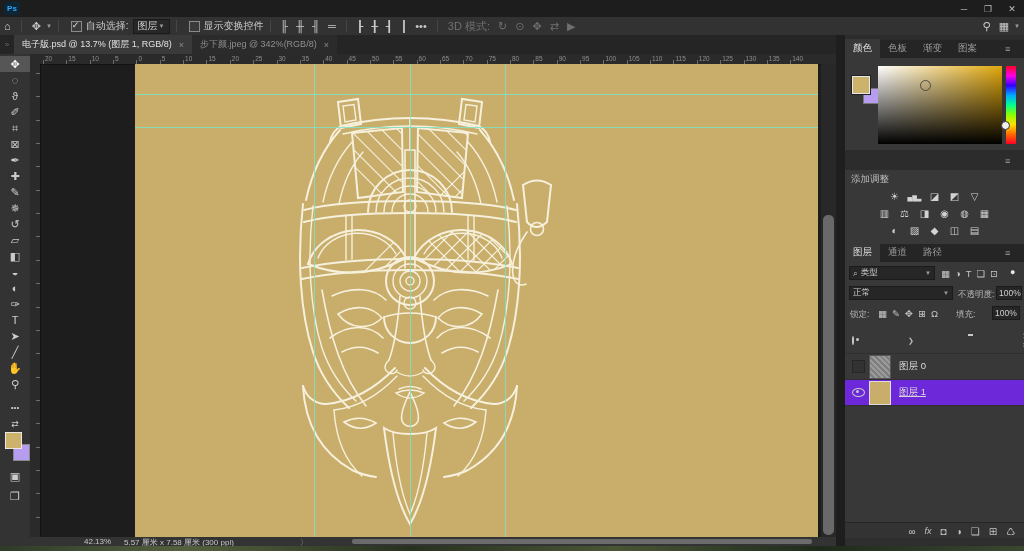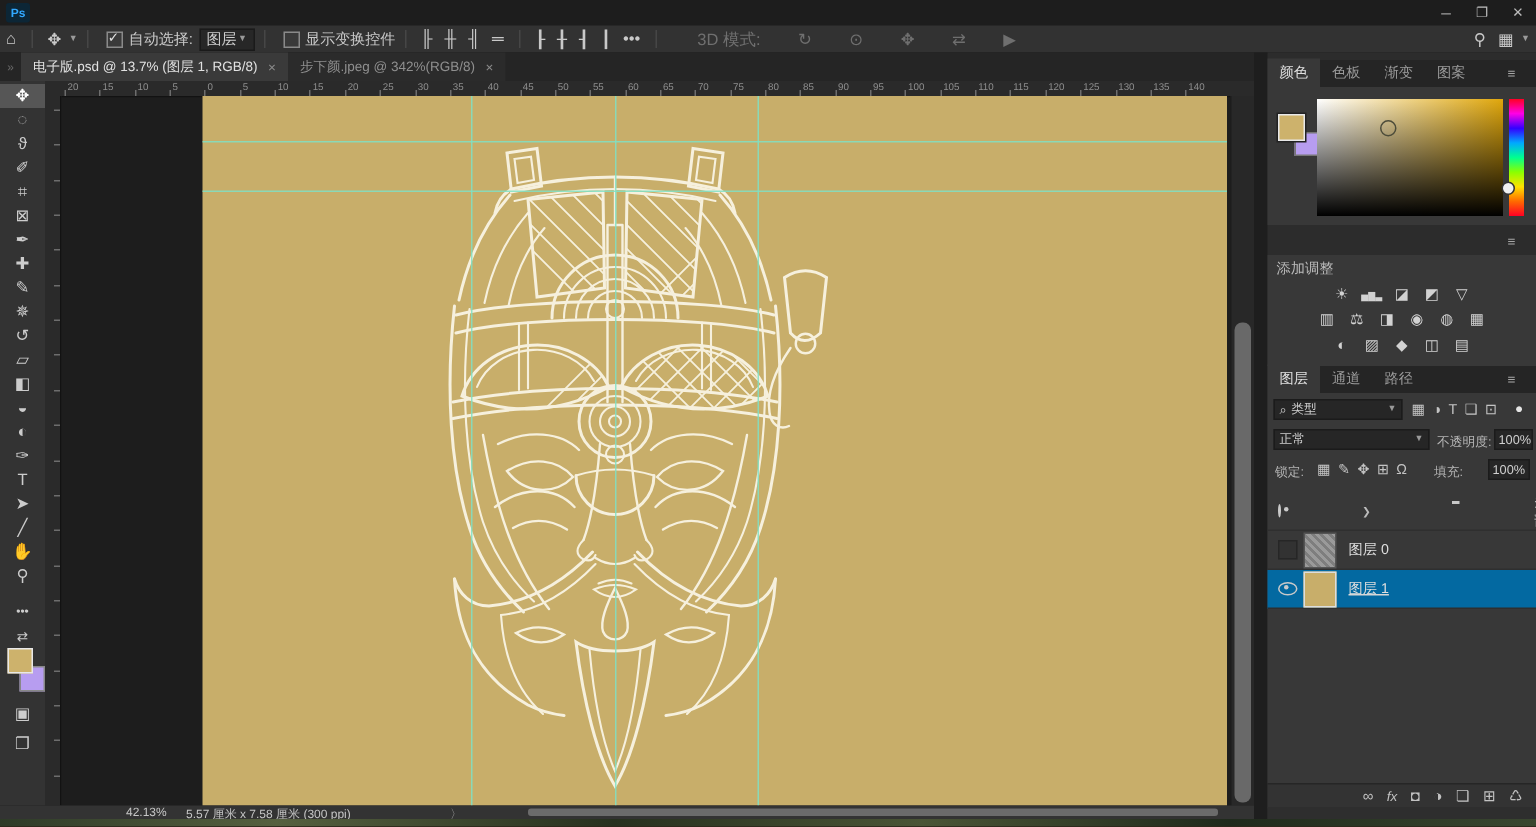--- a/index.html
+++ b/index.html
@@ -13,21 +13,21 @@
            font-size:8px;font-weight:bold;text-align:center;line-height:13px;border-radius:2px;}
   #menus{left:24px;top:0;height:17px;display:flex;align-items:center;}
   #menus span{font-size:10.5px;color:#cfcfcf;padding:0 7px;white-space:nowrap;}
   #win-controls{right:0;top:0;height:17px;display:flex;align-items:center;}
   #win-controls span{width:24px;text-align:center;font-size:9px;color:#bdbdbd;}
   
   #optionsbar{left:0;top:17px;width:1024px;height:18px;background:#323232;border-bottom:1px solid #161616;
               display:flex;align-items:center;font-size:10px;}
   .ob-sep{width:1px;height:12px;background:#464646;margin:0 6px;}
   .ob-icn{color:#c9c9c9;font-size:11px;padding:0 4px;}
-  .ob-icn.dim{color:#6f6f6f;margin-left:17px;}
+  .ob-icn.dim{color:#6f6f6f;}
   .caret{font-size:6px;color:#9a9a9a;margin-left:1px;}
   .cb{display:inline-block;width:9px;height:9px;border:1px solid #8a8a8a;background:#3a3a3a;
       margin:0 4px 0 6px;position:relative;}
   .cb.checked::after{content:"✓";position:absolute;left:0;top:-2px;font-size:9px;color:#e0e0e0;}
   .ob-dd{display:inline-flex;align-items:center;background:#272727;border:1px solid #1a1a1a;
          height:13px;padding:0 4px;margin-left:4px;color:#cfcfcf;}
   #ob-right{position:absolute;right:4px;top:0;height:18px;display:flex;align-items:center;}
   
   #tabbar{left:0;top:35px;width:836px;height:19px;background:#252525;display:flex;align-items:flex-end;}
   #tab-chip{width:14px;height:19px;color:#6a6a6a;font-size:8px;text-align:center;line-height:19px;}
@@ -76,21 +76,21 @@
   
   .adj-row{position:absolute;left:845px;width:179px;text-align:center;}
   .adj-row span{display:inline-block;width:16px;font-size:10px;color:#d2d2d2;margin:0 2px;}
   
   .lp-box{position:absolute;background:#262626;border:1px solid #1b1b1b;display:flex;align-items:center;
           font-size:8.5px;color:#cfcfcf;padding:0 3px;height:14px;box-sizing:border-box;}
   .lp-label{position:absolute;font-size:8.5px;color:#b5b5b5;}
   .lp-icons{position:absolute;display:flex;}
   .lp-icons span{font-size:9.5px;color:#c3c3c3;margin-right:5px;}
   .layer-row{position:absolute;left:845px;width:179px;display:flex;align-items:center;border-bottom:1px solid #2f2f2f;}
-  .layer-row.selected{background:#0369a1;text-decoration:underline;}
+  .layer-row.selected{background:#6d28d9;text-decoration:underline;}
   .eye{display:inline-block;width:11px;height:7px;border:1px solid #c9c9c9;border-radius:50%;position:relative;margin:0 4px 0 7px;}
   .eye::after{content:"";position:absolute;left:3px;top:1px;width:3px;height:3px;border-radius:50%;background:#c9c9c9;}
   .eye-empty{display:inline-block;width:11px;height:11px;background:#323232;border:1px solid #262626;margin:0 4px 0 7px;}
   .lthumb{display:inline-block;width:20px;height:22px;margin-right:8px;}
   .folder{display:inline-block;width:13px;height:9px;background:#c8c8c8;position:relative;margin-right:7px;}
   .folder::before{content:"";position:absolute;left:0;top:-2px;width:5px;height:2px;background:#c8c8c8;}
   .lname{font-size:9.5px;color:#dedede;}
   #layers-bottom{left:845px;top:522px;width:179px;height:16px;background:#333;border-top:1px solid #262626;
                  display:flex;align-items:center;justify-content:flex-end;}
   #layers-bottom span{font-size:10px;color:#c2c2c2;margin-right:9px;}

